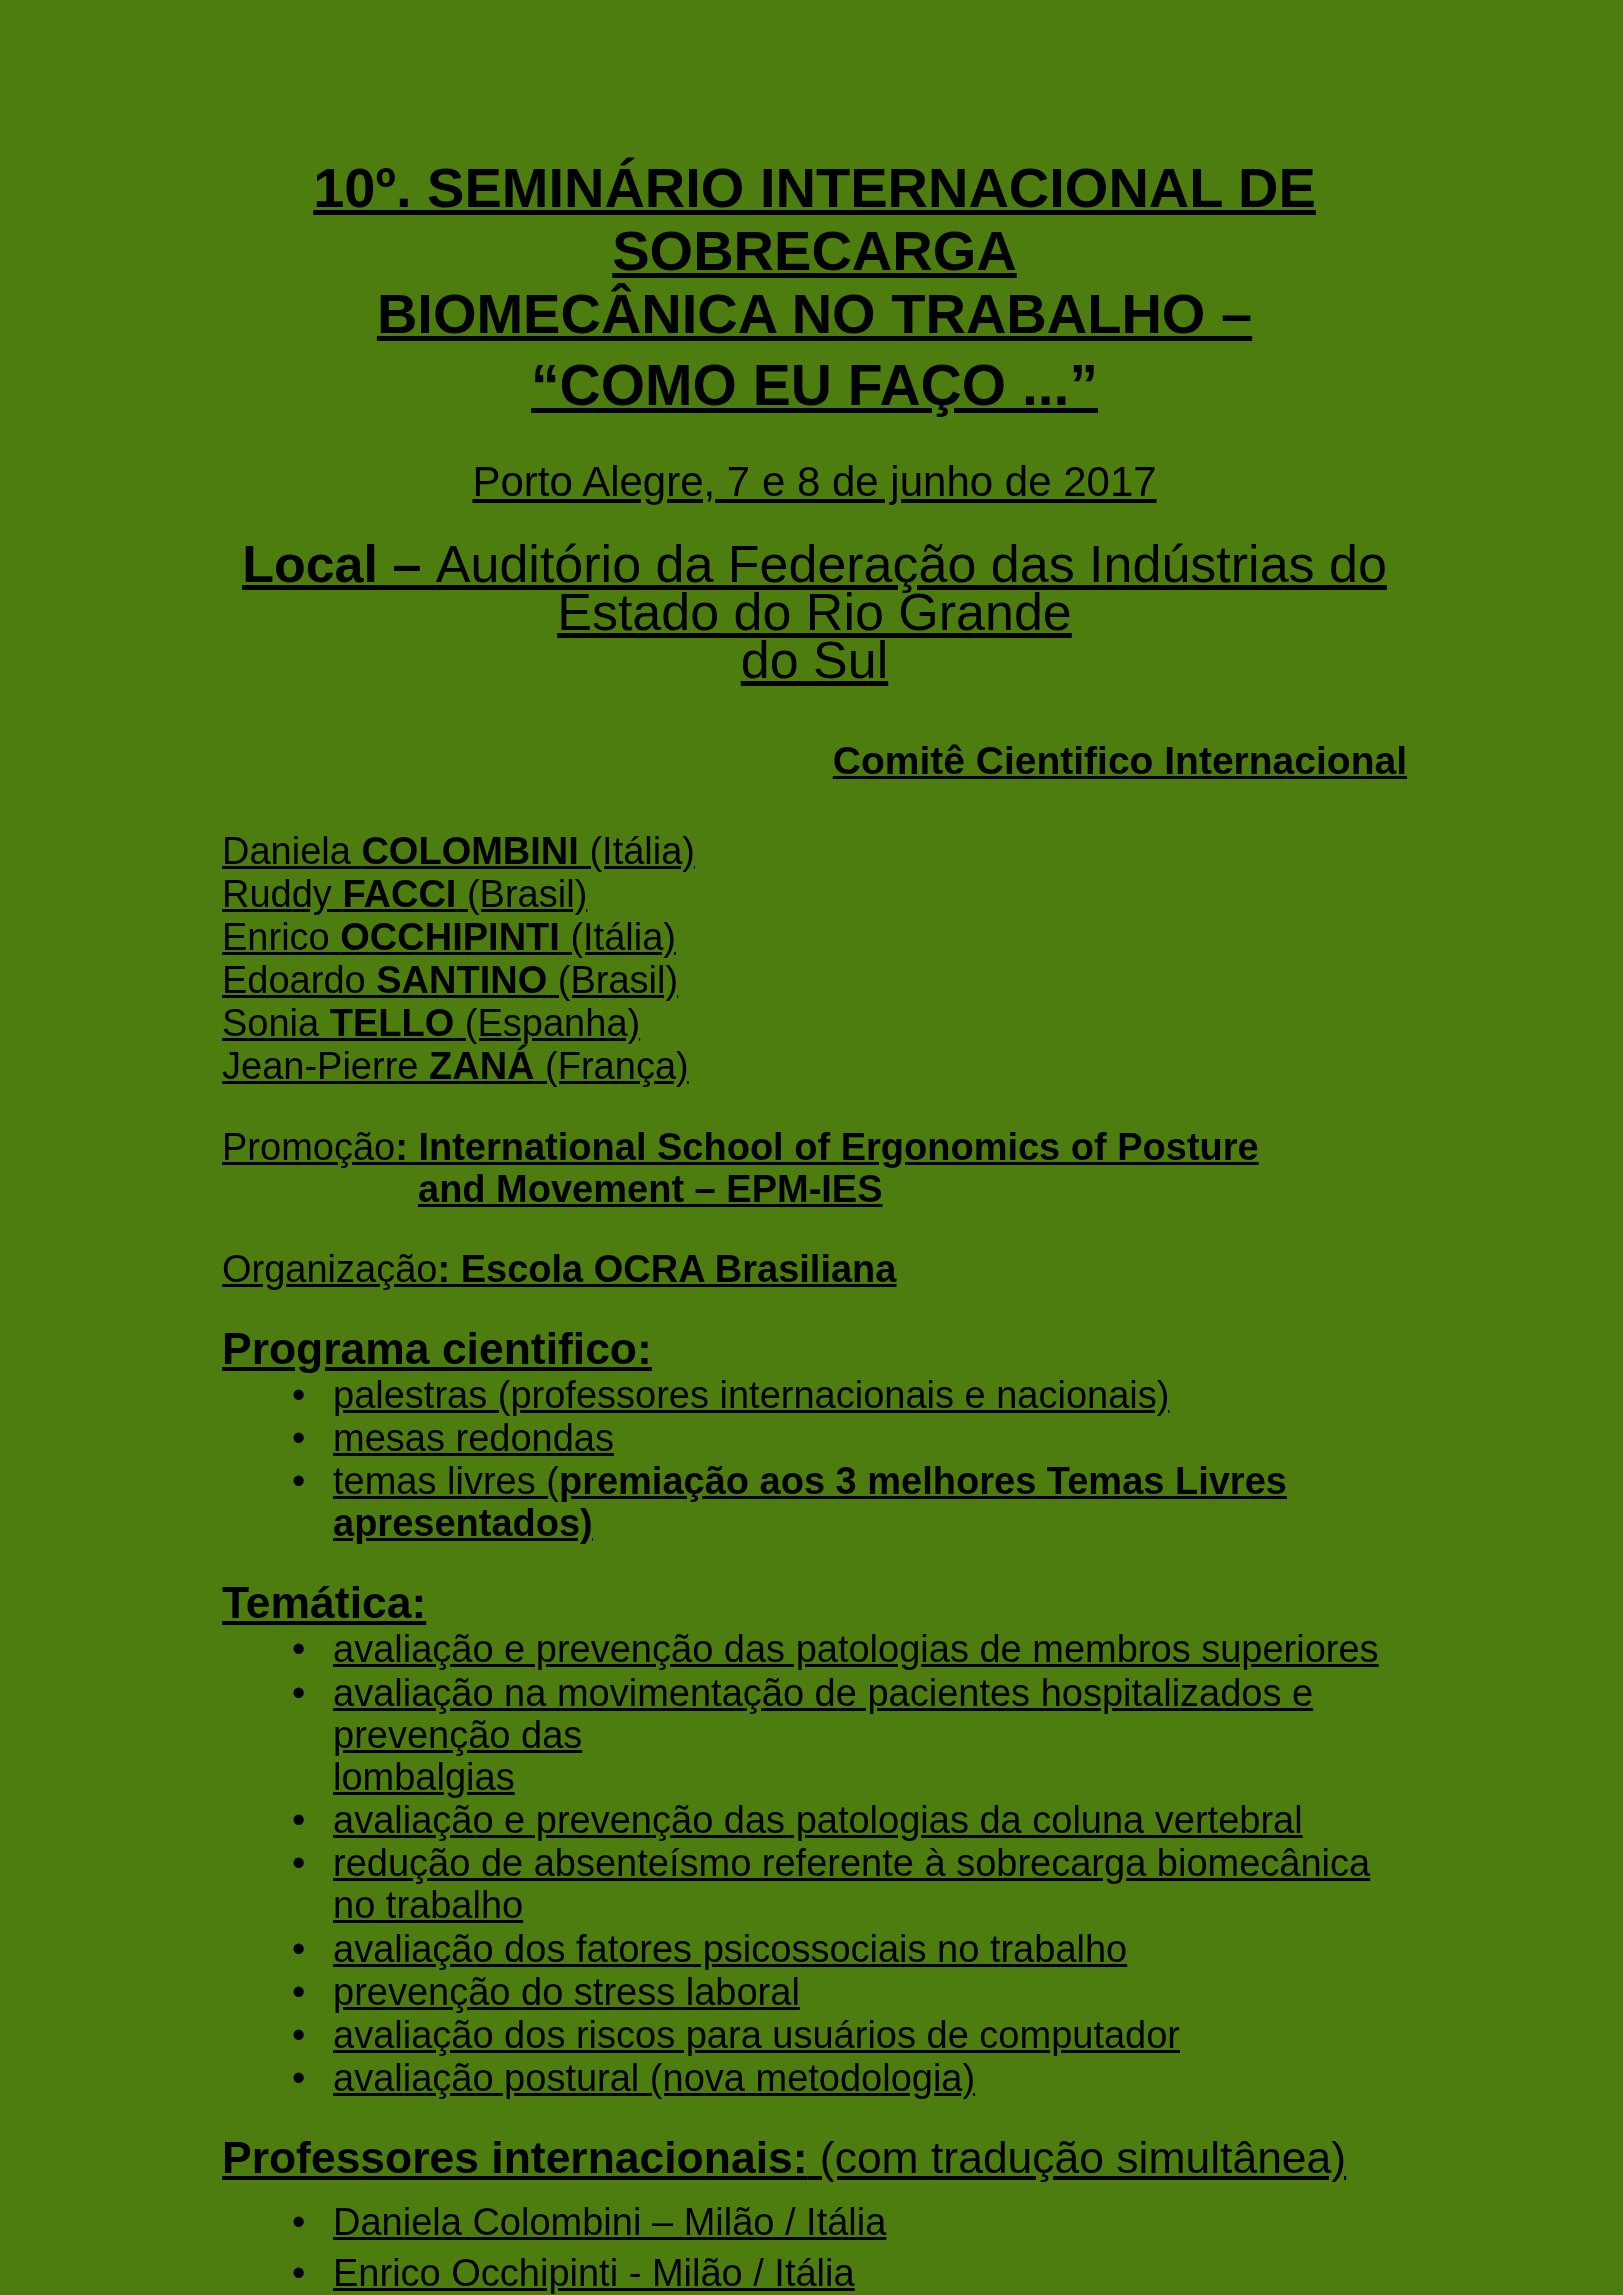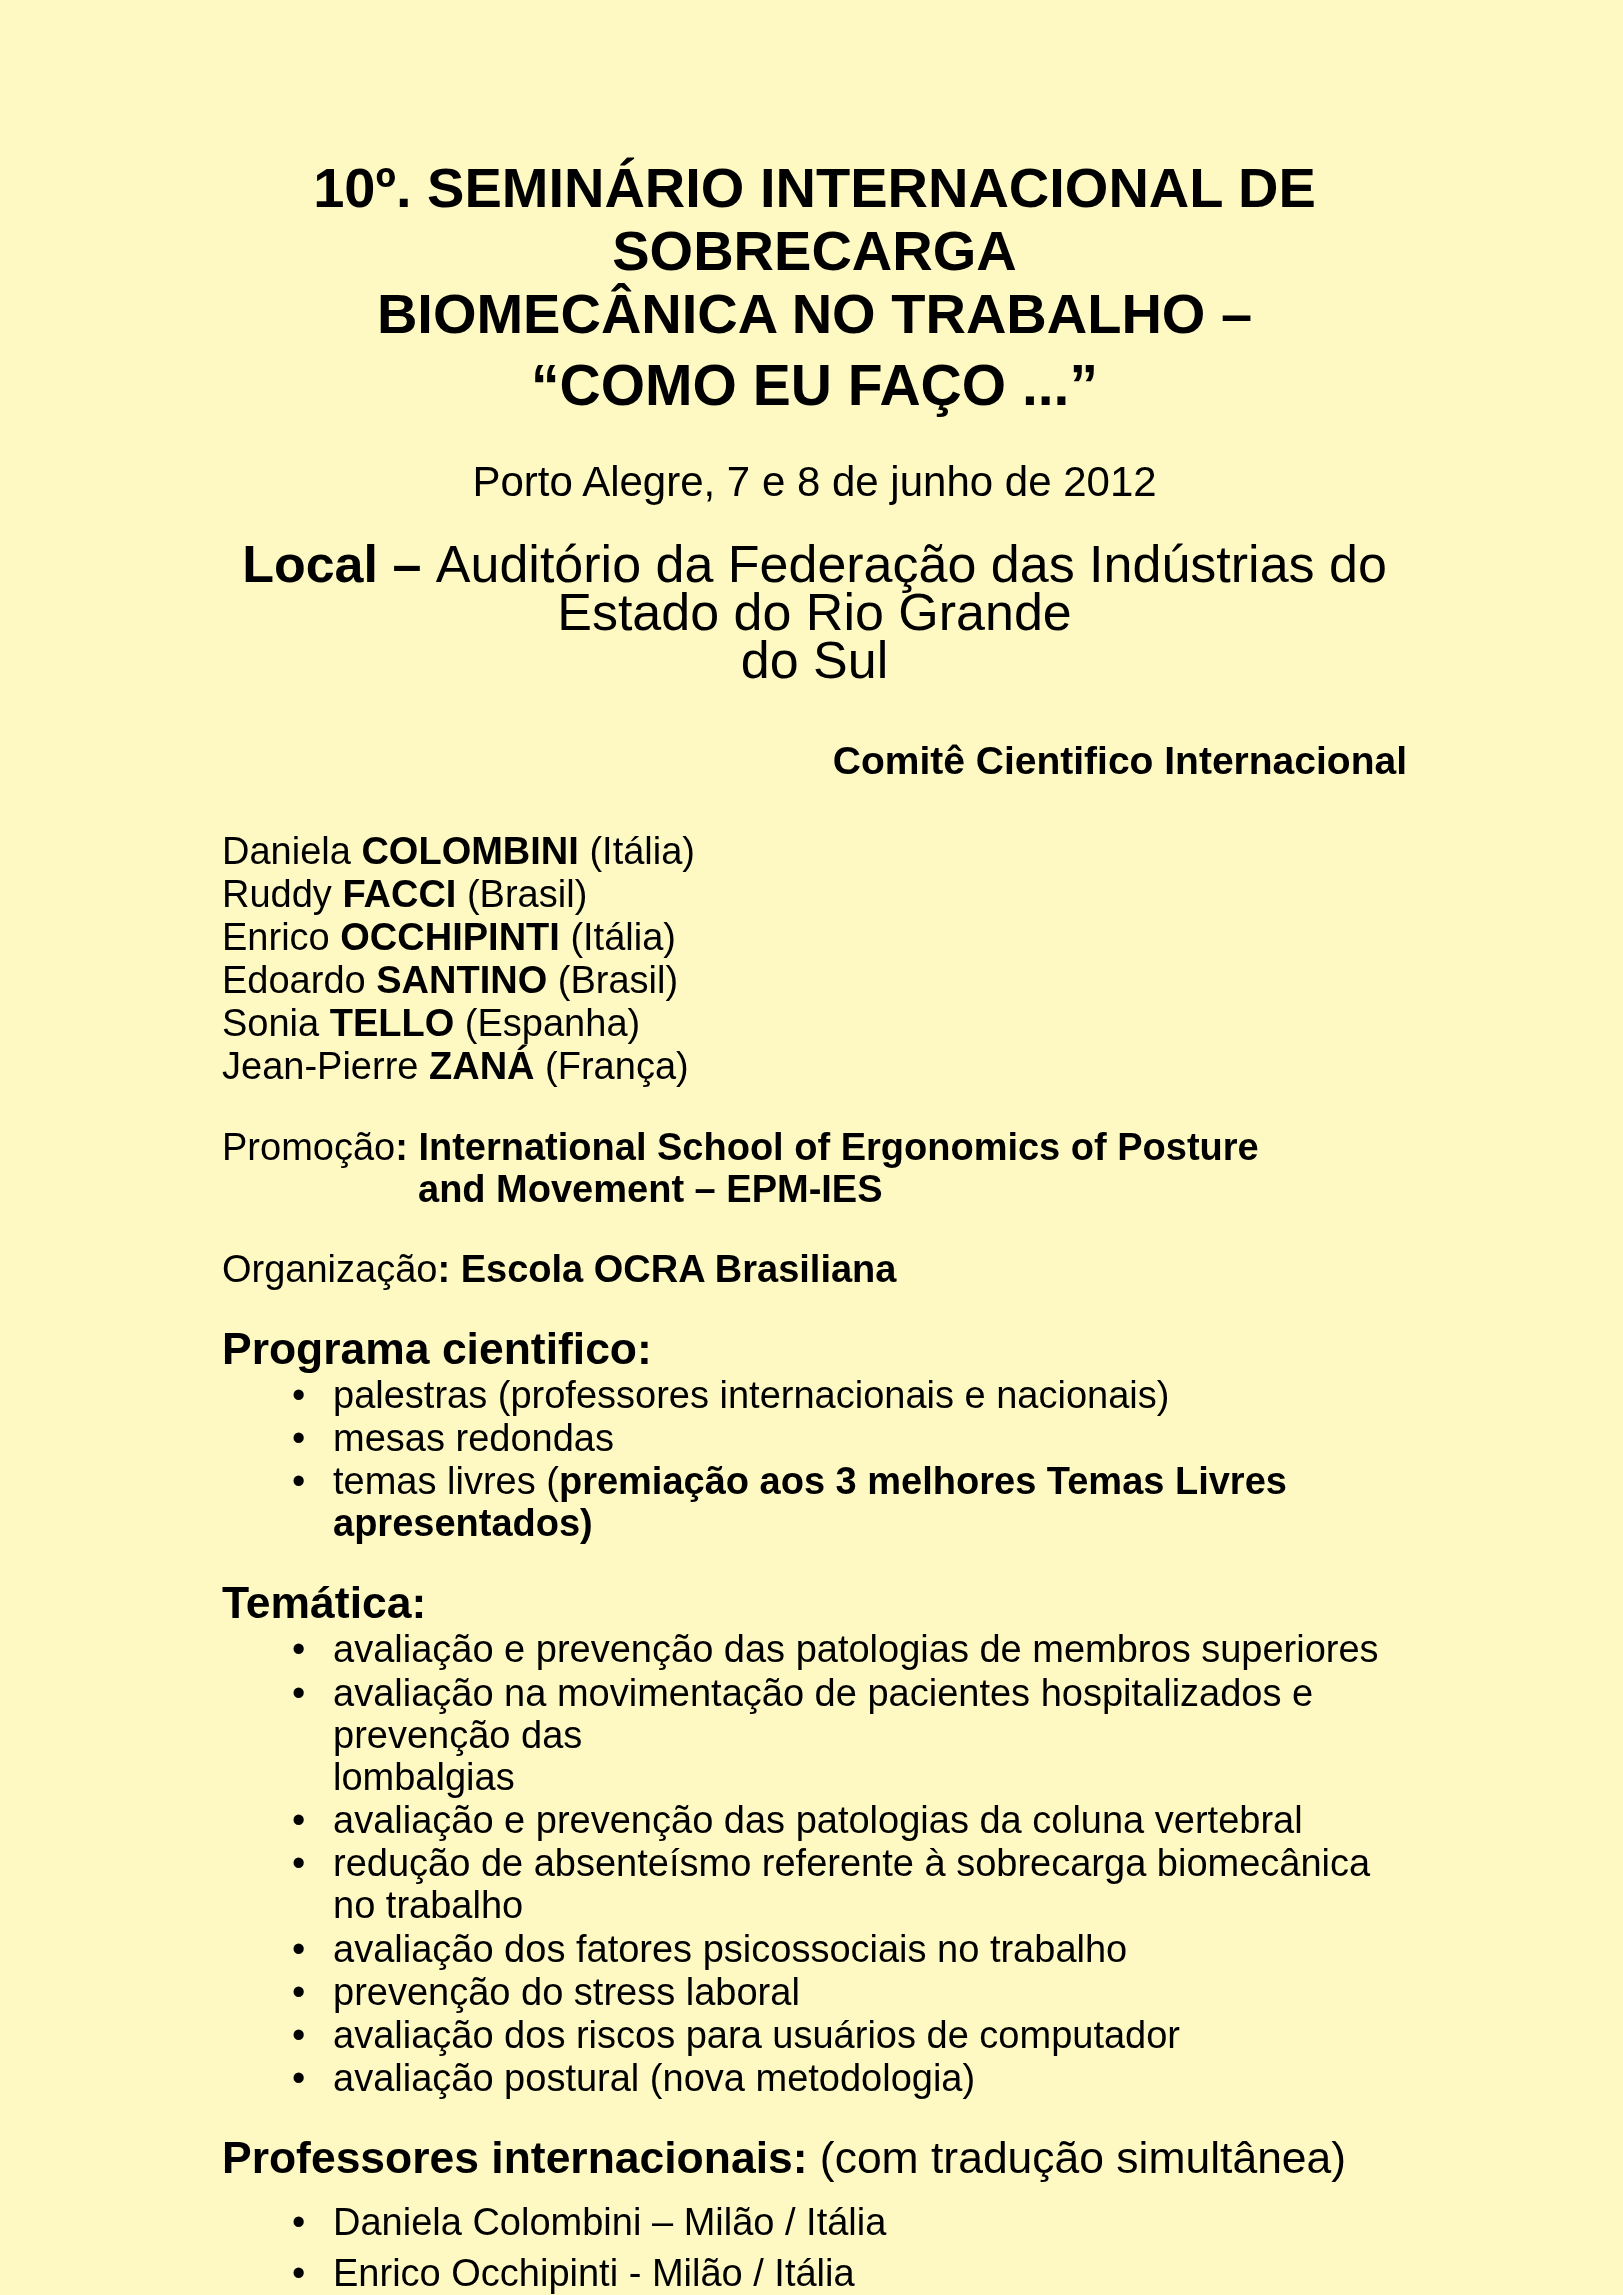--- a/index.html
+++ b/index.html
@@ -1,27 +1,28 @@
 <!DOCTYPE html>
 <html lang="pt" style="font-size:10.5px"><head>
 <meta charset="utf-8">
 <style>
   html, body { margin: 0; padding: 0; background: #ffffff; }
   .doc {
     position: relative;
     width: 1623px;
     height: 2295px;
     box-sizing: border-box;
-    background: #fef9c3;
+    background: #4d7c0f;
     color: #000000;
     font-family: "Liberation Sans", sans-serif;
     font-size: 38px;
     line-height: 42px;
     padding: 156px 216px 0 222px;
     overflow: hidden;
+    text-decoration: underline;
   }
   .title { margin: 0; text-align: center; font-weight: bold; font-size: 56px; line-height: 63px; }
   .t-line { display: block; }
   .t-big { font-size: 57px; line-height: 80px; }
   .date-line { text-align: center; font-size: 42px; line-height: 47px; margin: 33px 0 0; }
   .venue { text-align: center; font-size: 52px; line-height: 48px; margin: 35px 0 0; }
   .venue .line { display: block; }
   .committee-heading { text-align: right; font-weight: bold; font-size: 39px; line-height: 43px; margin: 55px 0 0; }
   .committee-list { margin: 48px 0 0; }
   .committee-list .member { line-height: 43px; }
@@ -40,21 +41,21 @@
 <body>
 
 <div class="doc">
 
   <h1 class="title">
     <span class="t-line">10º. SEMINÁRIO INTERNACIONAL DE SOBRECARGA</span>
     <span class="t-line">BIOMECÂNICA NO TRABALHO –</span>
     <span class="t-line t-big">“COMO EU FAÇO ...”</span>
   </h1>
 
-  <p class="date-line">Porto Alegre, 7 e 8 de junho de 2012</p>
+  <p class="date-line">Porto Alegre, 7 e 8 de junho de 2017</p>
 
   <p class="venue">
     <span class="line"><span class="bold">Local</span><span class="bold"> – </span><span>Auditório da Federação das Indústrias do Estado do Rio Grande</span></span>
     <span class="line">do Sul</span>
   </p>
 
   <h2 class="committee-heading">Comitê Cientifico Internacional</h2>
 
   <div class="committee-list">
     <div class="member"><span>Daniela </span><span class="bold">COLOMBINI</span><span> (Itália)</span></div>

